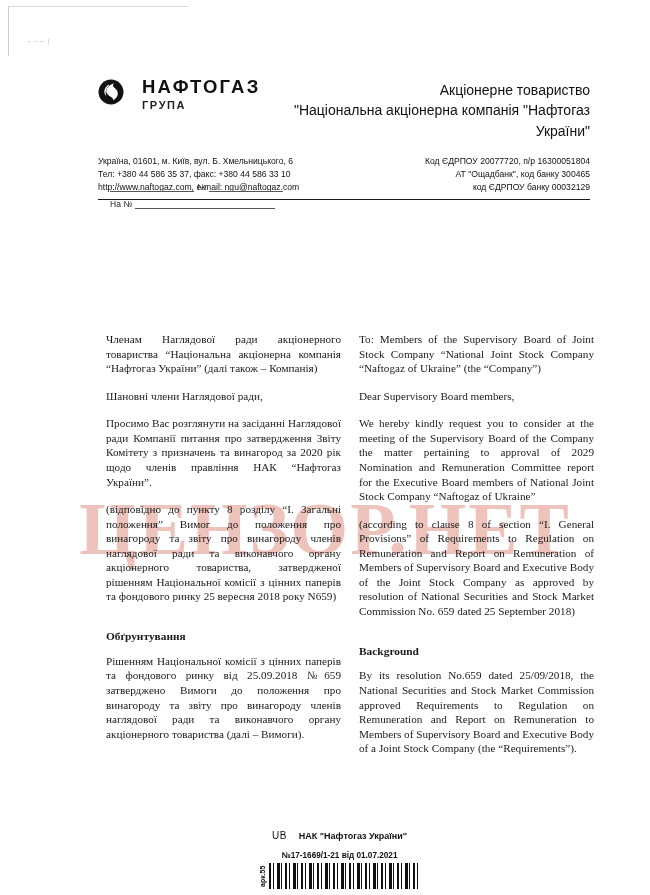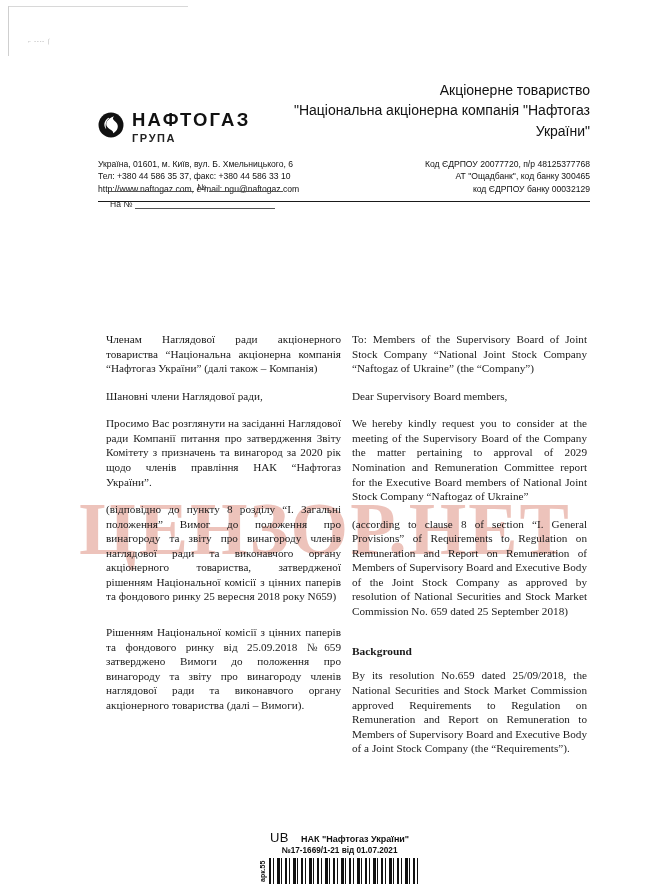--- a/index.html
+++ b/index.html
@@ -48,22 +48,21 @@
     width: 492px;
   }
   .lh-top {
     display: flex;
     justify-content: space-between;
     align-items: flex-start;
   }
   .brand {
     display: flex;
     align-items: flex-start;
-    gap: 8px;
-    margin-top: 33px;
+    gap: 18px;
   }
   .brand-mark {
     width: 26px; height: 26px;
     margin-top: 1px;
     flex: none;
   }
   .brand-words { line-height: 1; }
   .brand-name {
     font-family: "Liberation Sans", sans-serif;
     font-size: 18.5px;
@@ -131,21 +130,21 @@
   .b-b { width: 74px; }
   .b-c { width: 140px; }
   .no-label { line-height: 1; padding-bottom: 1px; }
 
   
   .body-cols {
     position: absolute;
     top: 332px; left: 106px;
     width: 488px;
     display: flex;
-    gap: 11px;
+    gap: 18px;
   }
   .col { width: 235px; }
   .col p {
     margin: 0 0 13px 0;
     font-size: 11.2px;
     line-height: 1.30;
     text-align: justify;
     text-justify: inter-word;
   }
   .col p.nojust { text-align: left; }
@@ -184,27 +183,27 @@
   .stamp-line1 {
     font-family: "Liberation Sans", sans-serif;
     font-size: 9px;
     font-weight: bold;
     color: #111;
     display: flex;
     justify-content: center;
     align-items: baseline;
     gap: 12px;
   }
-  .stamp-ub { font-weight: normal; font-size: 13px; letter-spacing: 0.5px; }
+  .stamp-ub { font-weight: normal; font-size: 10px; letter-spacing: 0.5px; }
   .stamp-line2 {
     font-family: "Liberation Sans", sans-serif;
     font-size: 8.2px;
     font-weight: bold;
     color: #111;
-    margin-top: 1px;
+    margin-top: 10px;
   }
   .stamp-barcode-row {
     margin-top: 3px;
     display: flex;
     align-items: stretch;
     justify-content: center;
     gap: 3px;
   }
   .stamp-folio {
     font-family: "Liberation Sans", sans-serif;
@@ -255,21 +254,21 @@
       </div>
     </div>
 
     <div class="contact-row">
       <div class="contact-left">
         <div>Україна, 01601, м. Київ, вул. Б. Хмельницького, 6</div>
         <div>Тел: +380 44 586 35 37,  факс: +380 44 586 33 10</div>
         <div>http://www.naftogaz.com, e-mail: ngu@naftogaz.com</div>
       </div>
       <div class="contact-right">
-        <div>Код ЄДРПОУ 20077720, п/р 48125377768</div>
+        <div>Код ЄДРПОУ 20077720, п/р 16300051804</div>
         <div>АТ "Ощадбанк", код банку 300465</div>
         <div>код ЄДРПОУ банку 00032129</div>
       </div>
     </div>
     <div class="rule"></div>
   </div>
 
   <div class="refblock">
     <div class="ref-line-1">
       <div class="blank b-a"></div>
@@ -285,20 +284,21 @@
   <div class="watermark">ЦЕНЗОР.НЕТ</div>
 
   <div class="body-cols">
 
     <div class="col">
       <p>Членам Наглядової ради акціонерного товариства “Національна акціонерна компанія “Нафтогаз України” (далі також – Компанія)</p>
       <p class="nojust">Шановні члени Наглядової ради,</p>
       <p>Просимо Вас розглянути на засіданні Наглядової ради Компанії питання про затвердження Звіту Комітету з призначень та винагород за 2020 рік щодо членів правління НАК “Нафтогаз України”.</p>
       <p>(відповідно до пункту 8 розділу “I. Загальні положення” Вимог до положення про винагороду та звіту про винагороду членів наглядової ради та виконавчого органу акціонерного товариства, затвердженої рішенням Національної комісії з цінних паперів та фондового ринку 25 вересня 2018 року N659)</p>
       <div class="spacer-sm"></div>
+      <h3>Обґрунтування</h3>
       <p>Рішенням Національної комісії з цінних паперів та фондового ринку від 25.09.2018 №659 затверджено Вимоги до положення про винагороду та звіту про винагороду членів наглядової ради та виконавчого органу акціонерного товариства (далі – Вимоги).</p>
     </div>
 
     <div class="col">
       <p>To: Members of the Supervisory Board of Joint Stock Company “National Joint Stock Company “Naftogaz of Ukraine” (the “Company”)</p>
       <p class="nojust">Dear Supervisory Board members,</p>
       <p>We hereby kindly request you to consider at the meeting of the Supervisory Board of the Company the matter pertaining to approval of 2029 Nomination and Remuneration Committee report for the Executive Board members of National Joint Stock Company “Naftogaz of Ukraine”</p>
       <p>(according to clause 8 of section “I. General Provisions” of Requirements to Regulation on Remuneration and Report on Remuneration of Members of Supervisory Board and Executive Body of the Joint Stock Company as approved by resolution of National Securities and Stock Market Commission No. 659 dated 25 September 2018)</p>
       <div class="spacer-sm"></div>
       <h3>Background</h3>

